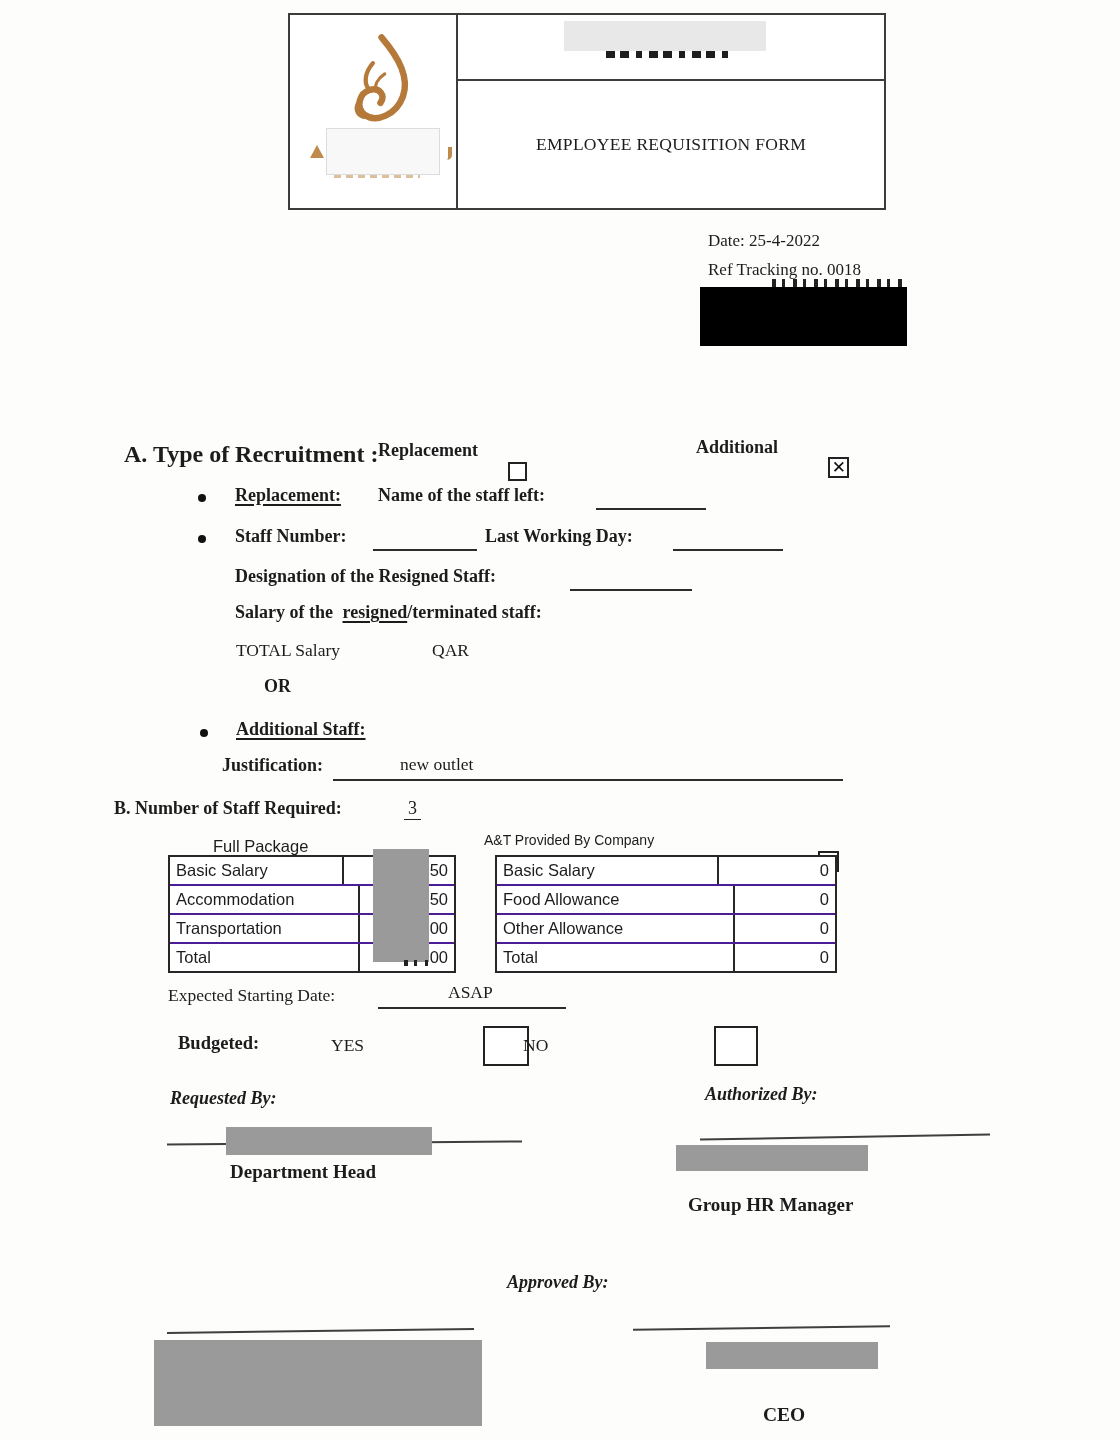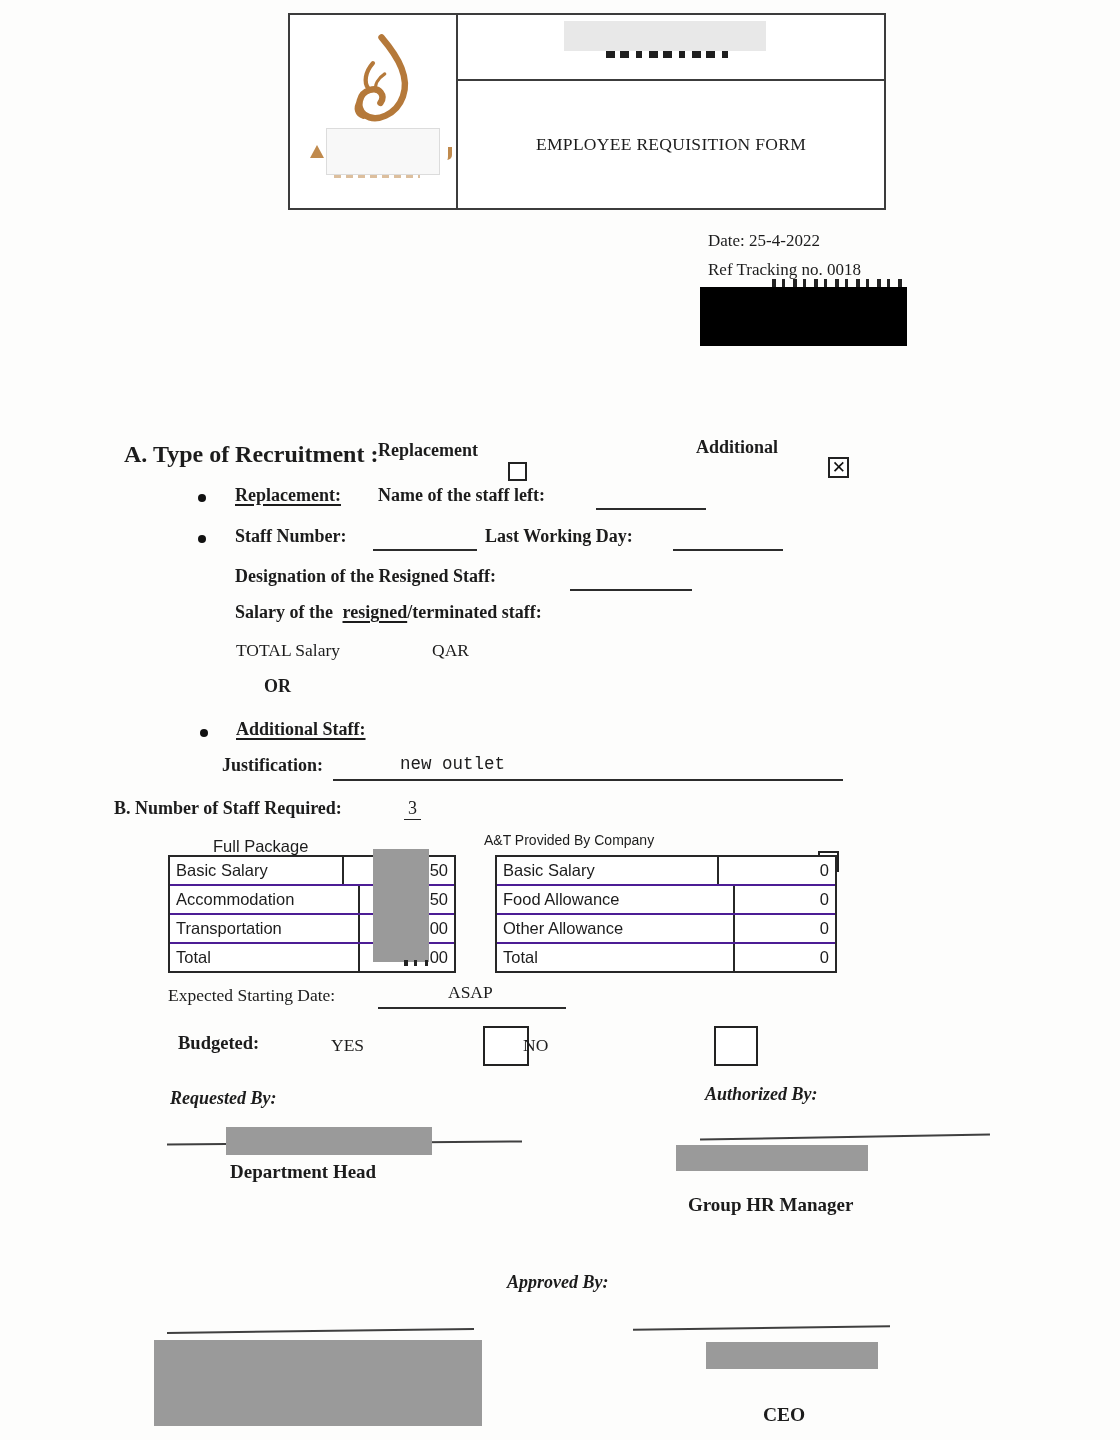--- a/index.html
+++ b/index.html
@@ -136,21 +136,21 @@
 
   <span class="abs b" style="left:264px;top:676px;font-size:18px;">OR</span>
 
   
   <div class="abs bullet" style="left:200px;top:729px;"></div>
   <span class="abs b u2" style="left:236px;top:719px;font-size:18px;">Additional Staff:</span>
 
   
   <span class="abs b" style="left:222px;top:755px;font-size:18px;">Justification:</span>
   <span class="abs blank" style="left:333px;top:753px;width:510px;height:26px;"></span>
-  <span class="abs" style="left:400px;top:754px;font-size:17.5px;font-family:Liberation Mono, monospace;">new outlet</span>
+  <span class="abs" style="left:400px;top:754px;font-size:17.5px;">new outlet</span>
 
   
   <div class="abs b" style="left:114px;top:798px;font-size:18px;">
     <span>B. Number of Staff Required:</span>
     <span class="abs" style="left:290px;top:0px;font-weight:normal;border-bottom:1.5px solid #222;padding:0 4px;">3</span>
   </div>
 
   
   <span class="abs sans" style="left:206px;top:837px;font-size:16.5px;margin-left:7px;">Full Package</span>
   <span class="abs chk chk-sm" style="left:352px;top:839px;">

